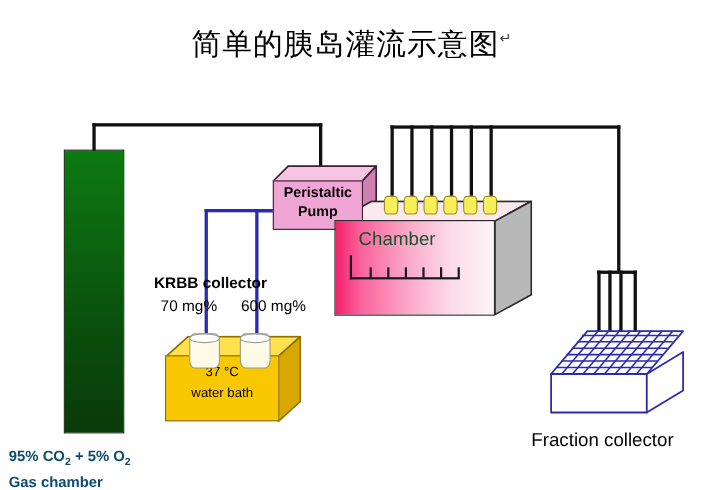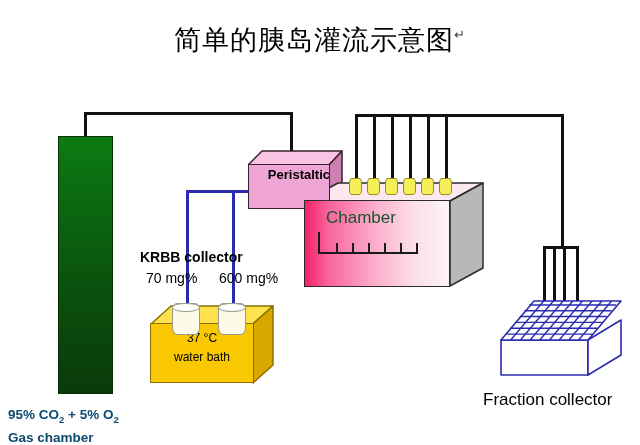--- a/index.html
+++ b/index.html
@@ -94,21 +94,21 @@
     background: #f0a6d5;
     border: 1.5px solid #3a2030;
     box-sizing: border-box;
     z-index: 3;
   }
   .pump-label {
     position: absolute;
     left: 0;
     top: 16px;
     width: 82px;
-    text-align: right;
+    text-align: center;
     font-size: 13px;
     font-weight: bold;
     color: #000000;
     line-height: 17px;
     z-index: 4;
   }
 
   
   .chamber {
     position: absolute;
@@ -278,20 +278,21 @@
   <div class="pump">
     <svg class="pump-top" width="95" height="48" viewBox="0 0 95 48">
 
       <polygon points="0,15 14,1 94,1 81,15" fill="#f7c4e4" stroke="#3a2030" stroke-width="1.5" stroke-linejoin="round"></polygon>
 
       <polygon points="81,15 94,1 94,32 81,46" fill="#cf80b2" stroke="#3a2030" stroke-width="1.5" stroke-linejoin="round"></polygon>
     </svg>
     <div class="pump-face"></div>
     <div class="pump-label">
       <div>Peristaltic</div>
+      <div>Pump</div>
     </div>
   </div>
 
   <div class="tube-h" style="left:355px; top:114px; width:209px;"></div>
   <div class="tube-v" style="left:355px; top:114px; height:64px;"></div>
   <div class="tube-v" style="left:373px; top:114px; height:64px;"></div>
   <div class="tube-v" style="left:391px; top:114px; height:64px;"></div>
   <div class="tube-v" style="left:409px; top:114px; height:64px;"></div>
   <div class="tube-v" style="left:427px; top:114px; height:64px;"></div>
   <div class="tube-v" style="left:445px; top:114px; height:64px;"></div>

